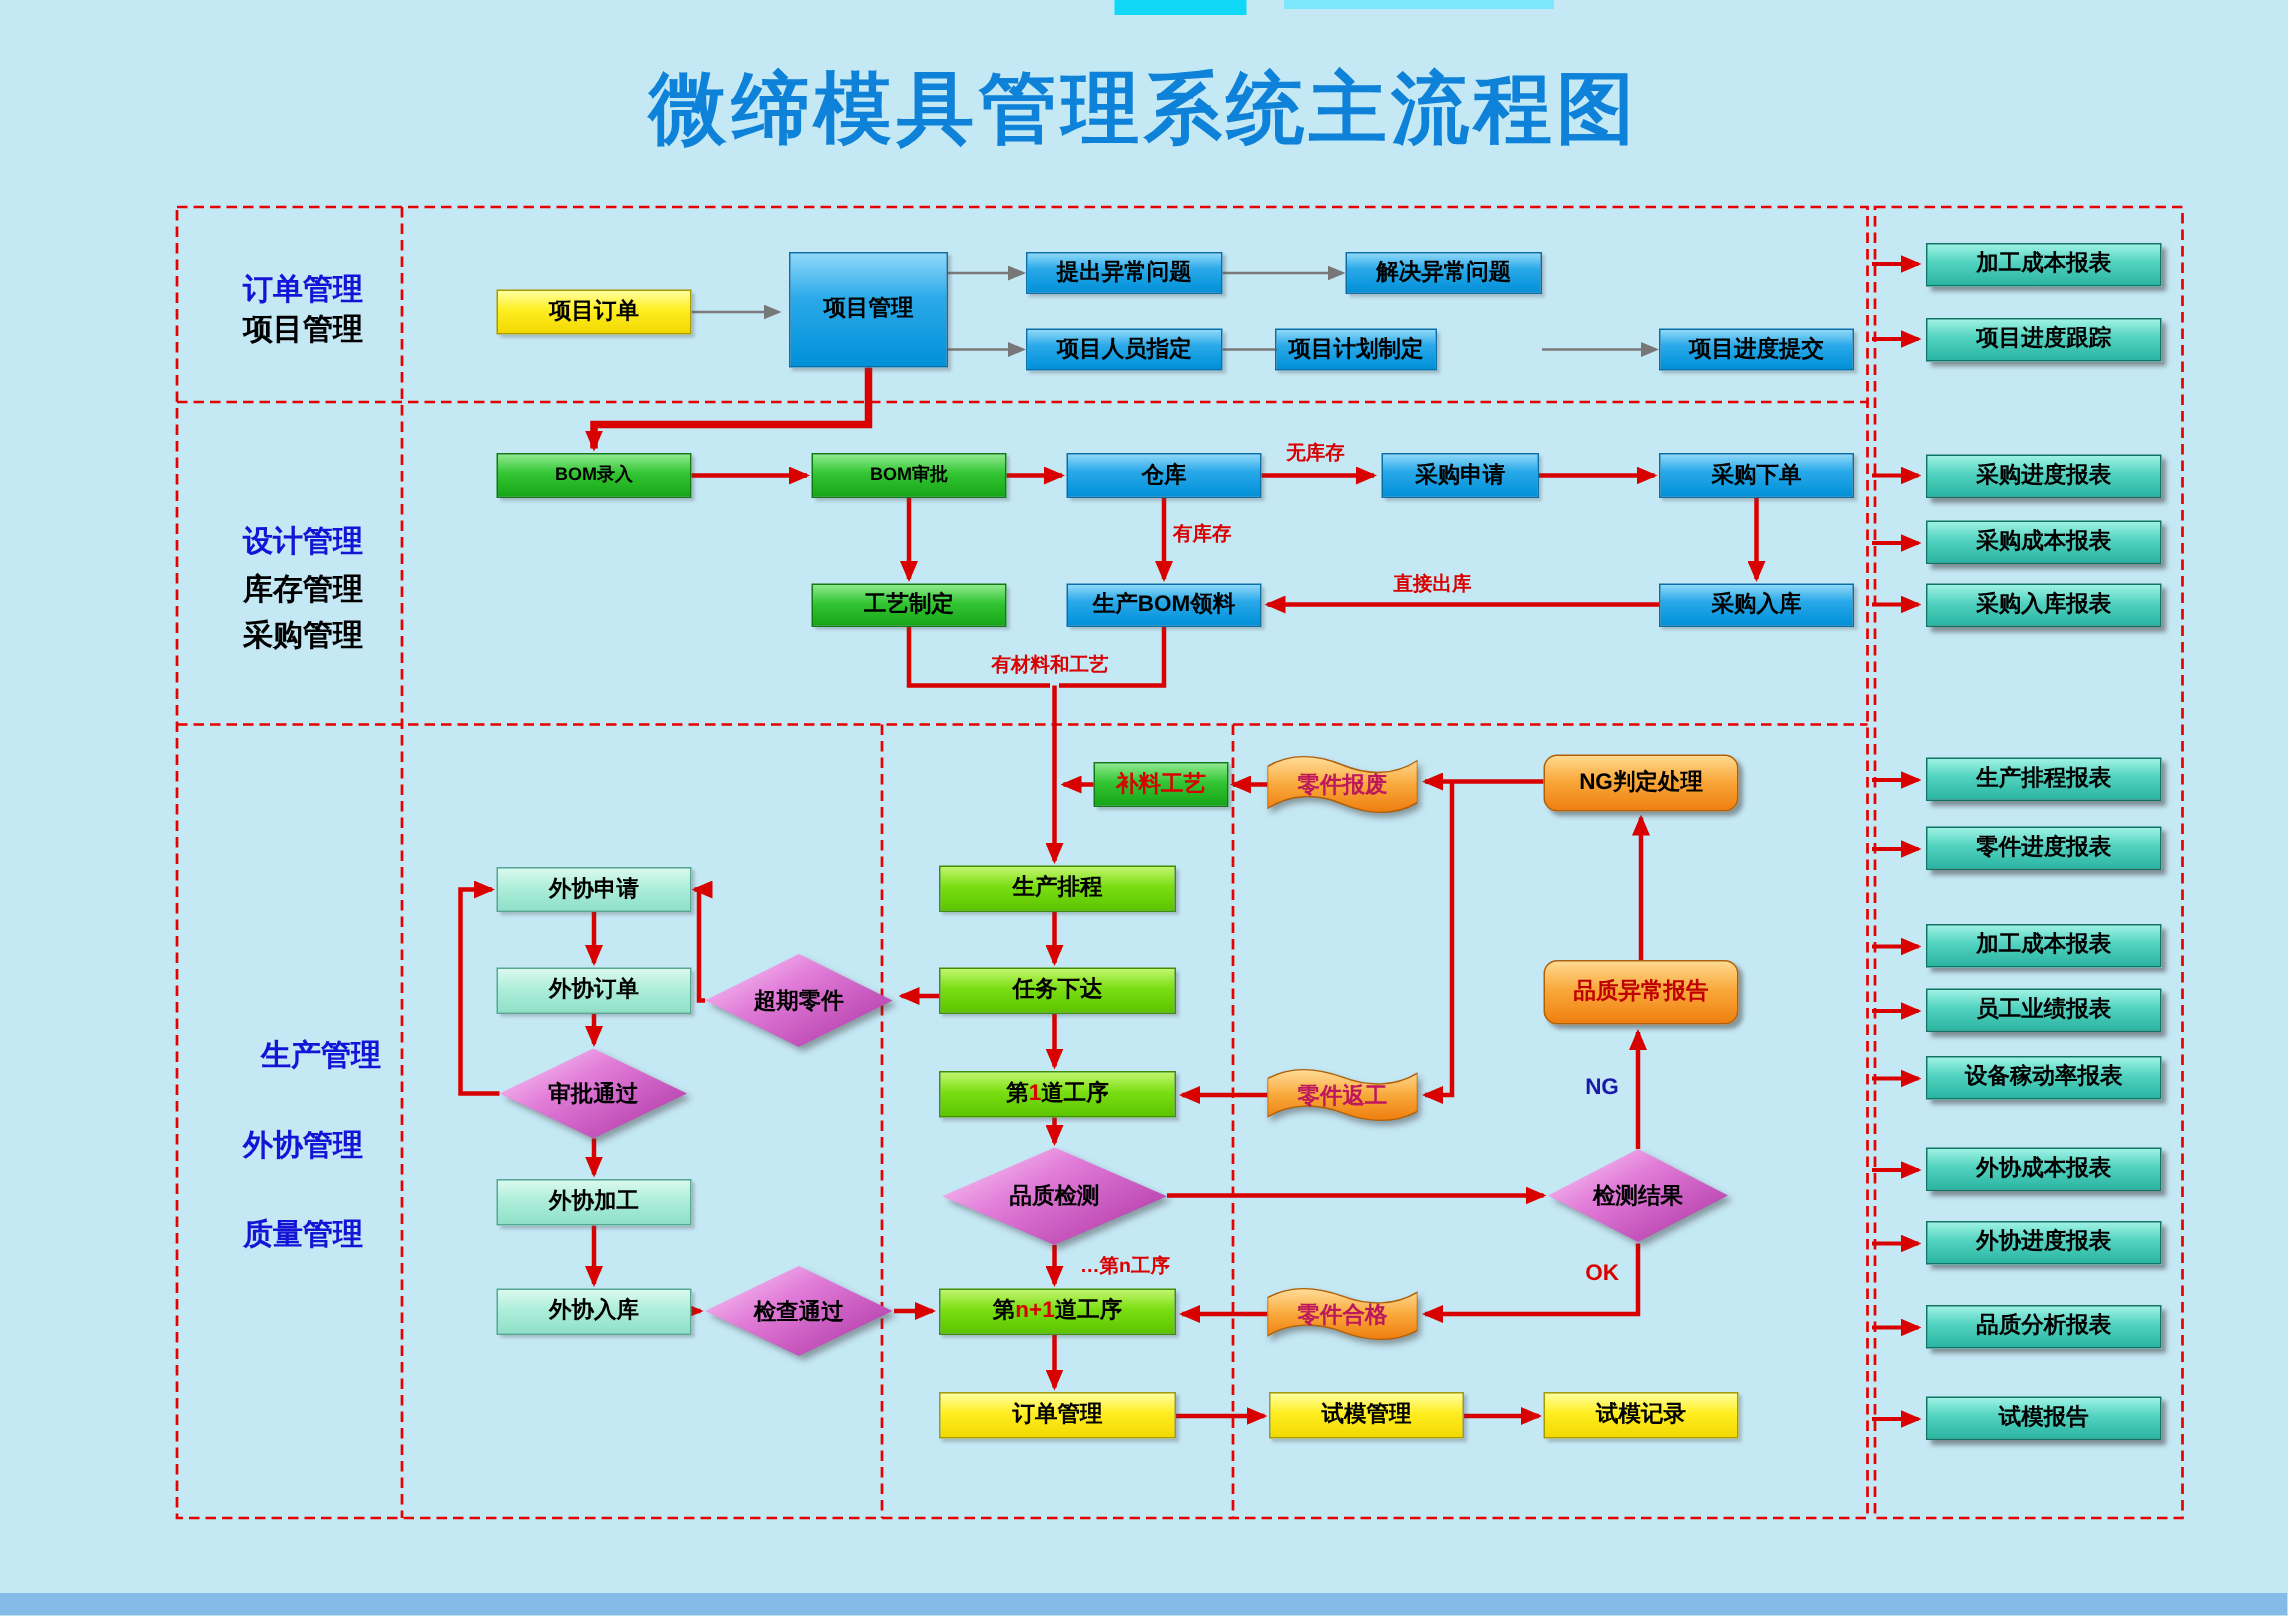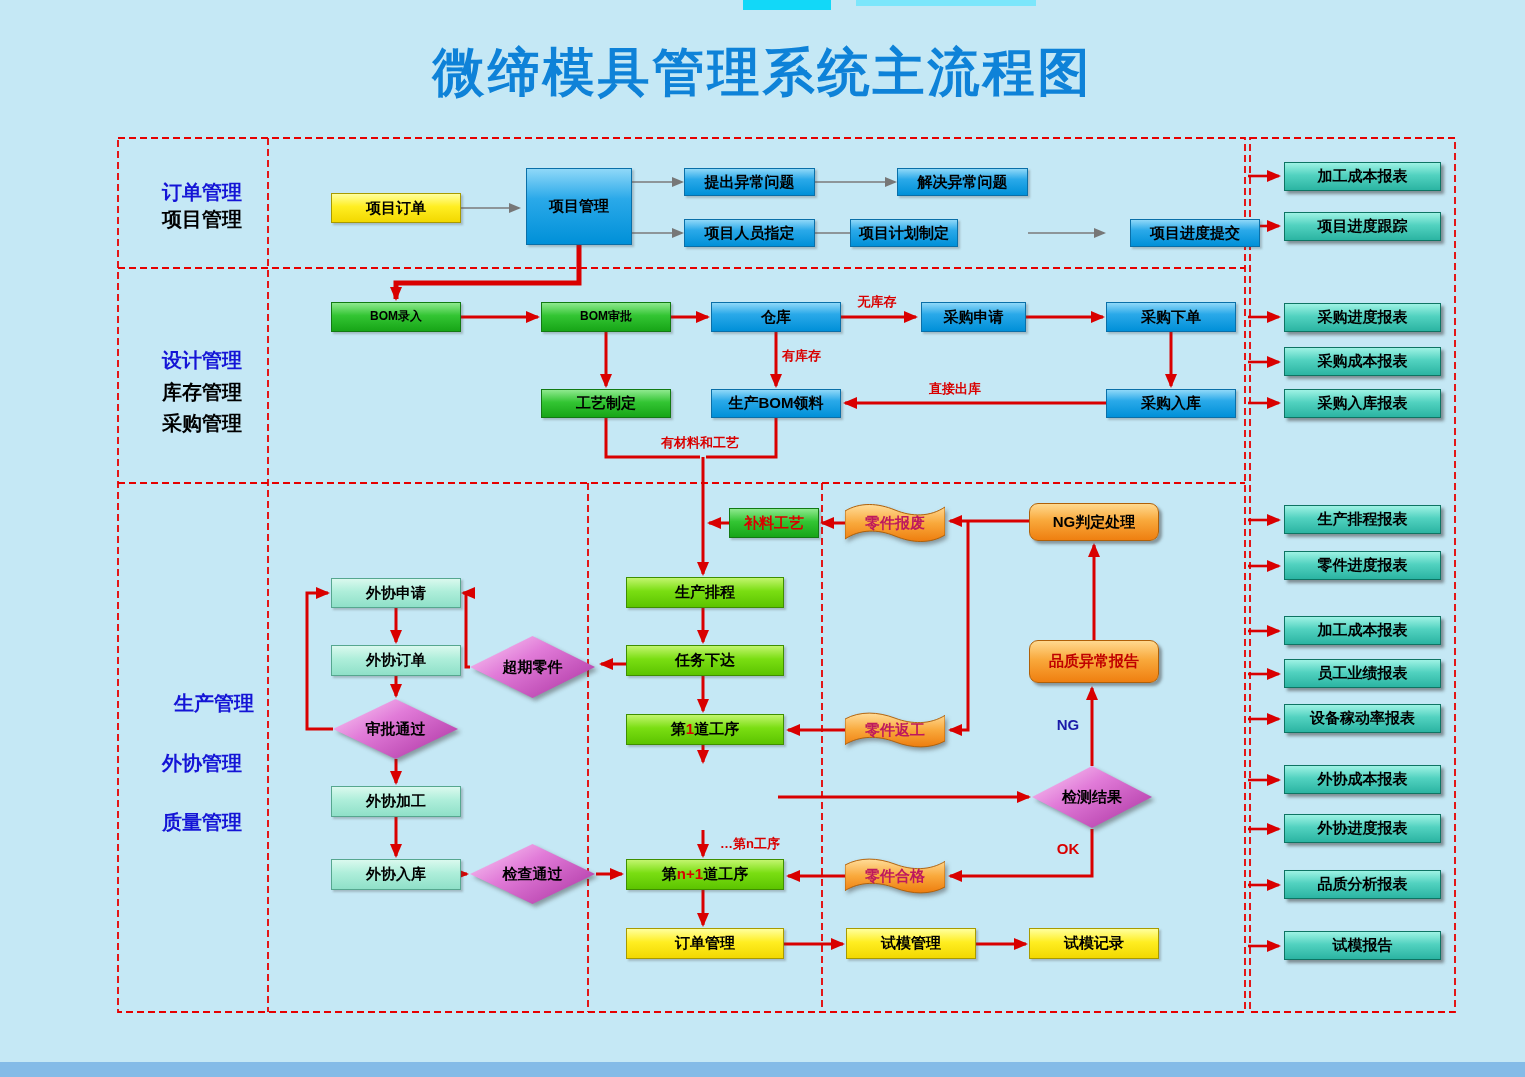--- a/index.html
+++ b/index.html
@@ -175,21 +175,21 @@
   <div class="side-label side-blue" style="left:150px;top:690px;text-align:right;">生产管理</div>
   <div class="side-label side-blue" style="left:150px;top:750px;">外协管理</div>
   <div class="side-label side-blue" style="left:150px;top:809px;">质量管理</div>
 
   <div class="node box yellow" style="left:331px;top:193px;width:130px;height:30px;">项目订单</div>
   <div class="node box blue" style="left:526px;top:168px;width:106px;height:77px;">项目管理</div>
   <div class="node box blue" style="left:684px;top:168px;width:131px;height:28px;">提出异常问题</div>
   <div class="node box blue" style="left:897px;top:168px;width:131px;height:28px;">解决异常问题</div>
   <div class="node box blue" style="left:684px;top:219px;width:131px;height:28px;">项目人员指定</div>
   <div class="node box blue" style="left:850px;top:219px;width:108px;height:28px;">项目计划制定</div>
-  <div class="node box blue" style="left:1106px;top:219px;width:130px;height:28px;margin-left:24px;">项目进度提交</div>
+  <div class="node box blue" style="left:1106px;top:219px;width:130px;height:28px;">项目进度提交</div>
 
   <div class="node box green fs16" style="left:331px;top:302px;width:130px;height:30px;">BOM录入</div>
   <div class="node box green fs16" style="left:541px;top:302px;width:130px;height:30px;">BOM审批</div>
   <div class="node box blue" style="left:711px;top:302px;width:130px;height:30px;">仓库</div>
   <div class="node box blue" style="left:921px;top:302px;width:105px;height:30px;">采购申请</div>
   <div class="node box blue" style="left:1106px;top:302px;width:130px;height:30px;">采购下单</div>
   <div class="node box green" style="left:541px;top:389px;width:130px;height:29px;">工艺制定</div>
   <div class="node box blue" style="left:711px;top:389px;width:130px;height:29px;">生产BOM领料</div>
   <div class="node box blue" style="left:1106px;top:389px;width:130px;height:29px;">采购入库</div>
 
@@ -224,20 +224,25 @@
       </div>
   </div>
   <div class="dwrap" style="left:470px;top:844px;width:125px;height:60px;">
     <div class="diamond">
         <span>检查通过</span>
       </div>
   </div>
   <div class="dwrap" style="left:333px;top:699px;width:125px;height:60px;">
     <div class="diamond">
         <span>审批通过</span>
+      </div>
+  </div>
+  <div class="dwrap" style="left:628px;top:765px;width:150px;height:65px;">
+    <div class="diamond">
+        <span>品质检测</span>
       </div>
   </div>
   <div class="dwrap" style="left:1032px;top:766px;width:120px;height:62px;">
     <div class="diamond">
         <span>检测结果</span>
       </div>
   </div>
 
   <div class="wave" style="left:845px;top:500px;width:100px;height:46px;">
     <svg viewBox="0 0 100 46" preserveAspectRatio="none">

